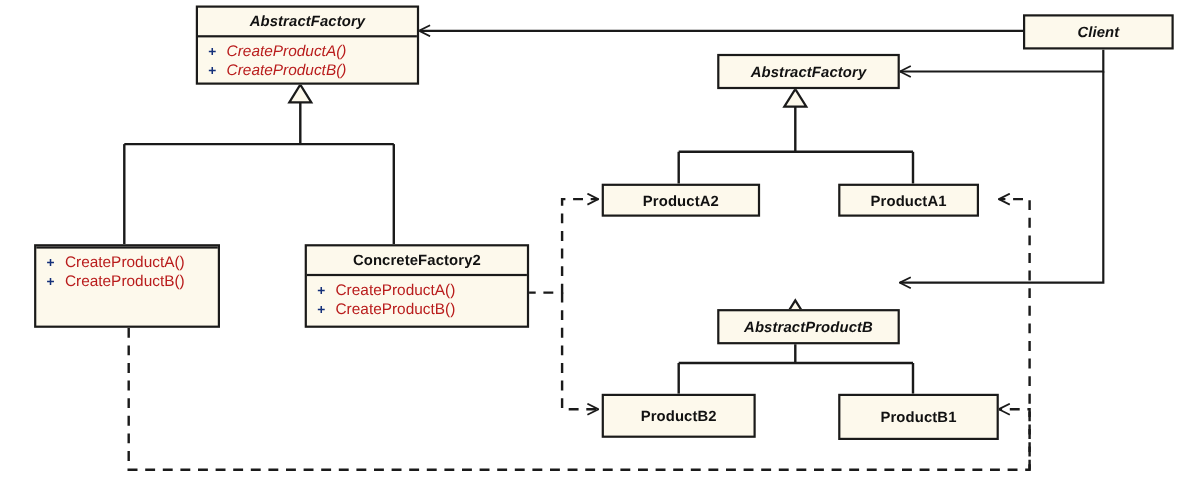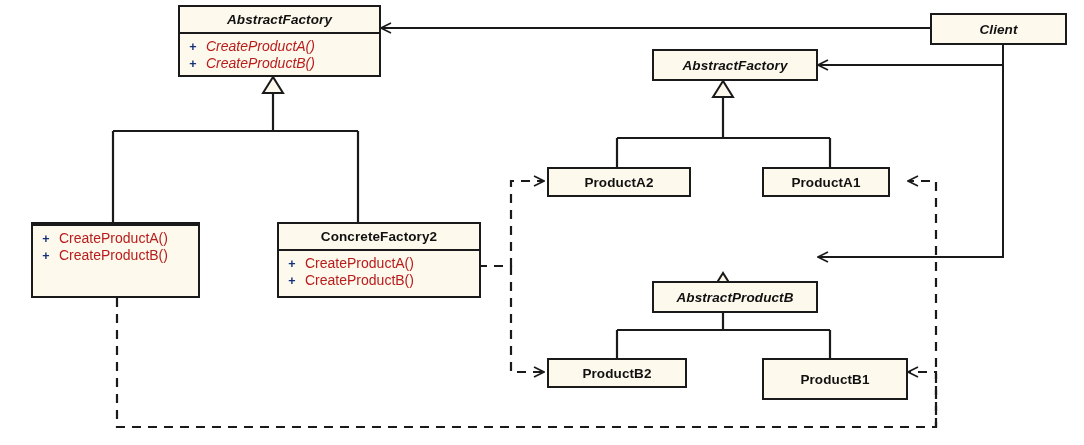--- a/index.html
+++ b/index.html
@@ -196,21 +196,21 @@
   </div>
 
   <div class="uml-node single-compartment" style="left:762px; top:167px; width:128px; height:30px;justify-content:center;">
     <div class="node-title">ProductA1</div>
   </div>
 
   <div class="uml-node single-compartment" style="left:652px; top:241px; width:166px; height:32px;margin-top:40px;">
     <div class="node-title italic">AbstractProductB</div>
   </div>
 
-  <div class="uml-node single-compartment" style="left:547px; top:358px; width:140px; height:30px;">
+  <div class="uml-node single-compartment" style="left:547px; top:358px; width:140px; height:40px;">
     <div class="node-title">ProductB2</div>
   </div>
 
   <div class="uml-node single-compartment" style="left:762px; top:358px; width:146px; height:42px;">
     <div class="node-title">ProductB1</div>
   </div>
 
 </div>
 
 </body></html>

